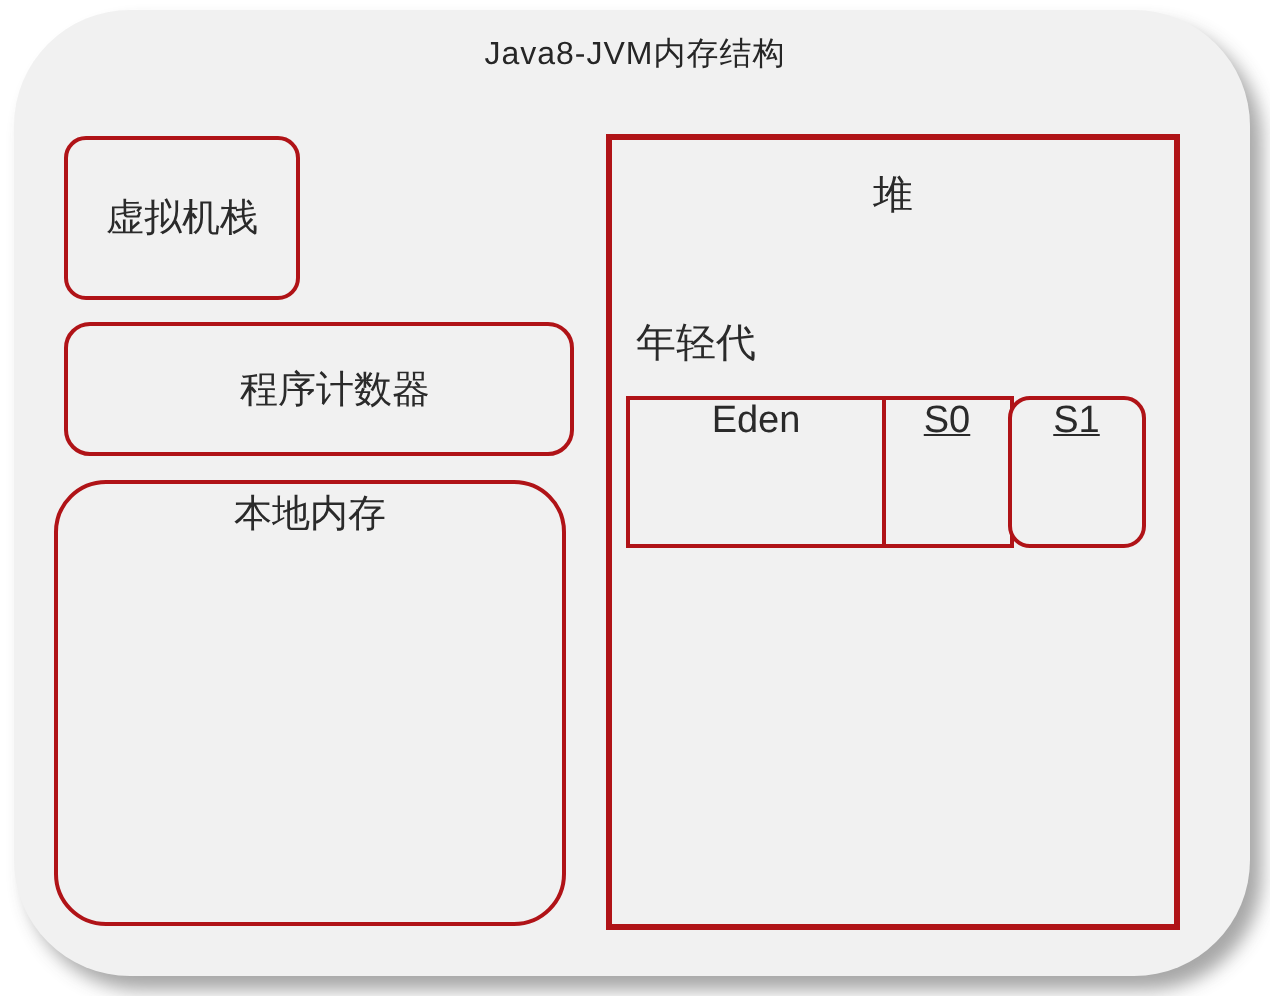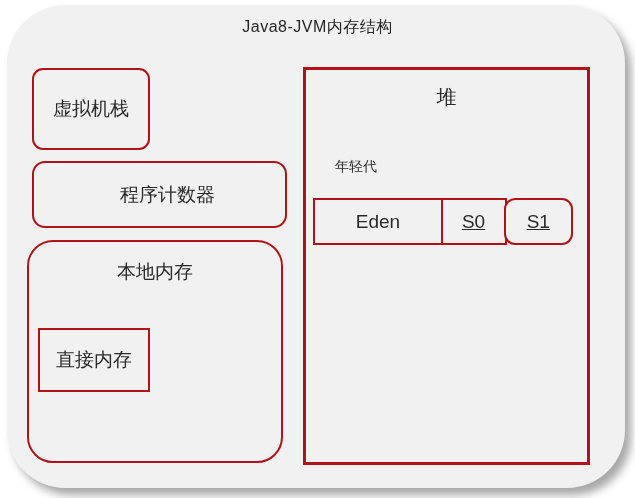--- a/index.html
+++ b/index.html
@@ -41,51 +41,51 @@
   }
   .rounded-sm{border-radius:11px;}
   .rounded-md{border-radius:13px;padding-left:16px;}
   .rounded-lg{border-radius:26px;}
   .vm-stack{left:32px;top:68px;width:118px;height:82px;}
   .nm-stack{left:156px;top:68px;width:134px;height:66px;}
   .pc{left:32px;top:161px;width:255px;height:67px;}
   .native-mem{
     left:27px;top:240px;width:256px;height:223px;
     align-items:flex-start;justify-content:center;
-    padding-top:17px;
+    padding-top:2px;
   }
   .direct-mem{left:38px;top:328px;width:112px;height:64px;}
   .metaspace{
     left:162px;top:328px;width:111px;height:64px;
     background:var(--red-fill);
     border-color:var(--red-fill);
     color:var(--metaspace-text);
   }
   .heap{
     left:303px;top:67px;width:287px;height:398px;
     border-width:3px;
     align-items:flex-start;justify-content:center;
     padding-top:14px;
     font-size:20px;
   }
   .young-label{
-    position:absolute;left:335px;top:158px;
-    font-size:14px;
+    position:absolute;left:318px;top:158px;
+    font-size:20px;
   }
   .young-row{
     position:absolute;left:313px;top:198px;width:262px;height:60px;
     display:flex;
   }
   .cell{
     box-sizing:border-box;
     border:2.5px solid var(--red-border);
-    display:flex;align-items:center;justify-content:center;
+    display:flex;align-items:flex-start;justify-content:center;
     font-size:19px;
     background:var(--panel-bg);
-    height:47px;
+    height:76px;
   }
   .cell+.cell{margin-left:-2.5px;text-decoration:underline;}
   .cell-eden{width:130px;}
   .cell-s0{width:66px;}
   .cell-s1{width:68.5px;border-radius:11px;}
   .old-gen{left:313px;top:293px;width:262px;height:59px;}
 </style>
 </head>
 <body>
 
@@ -100,23 +100,20 @@
 
 
   <div class="box rounded-md pc">
     <span>程序计数器</span>
   </div>
 
   <div class="box rounded-lg native-mem">
     <span>本地内存</span>
   </div>
 
-  <div class="box direct-mem">
-    <span>直接内存</span>
-  </div>
 
 
   <div class="box heap">
     <span>堆</span>
   </div>
 
   <div class="young-label">年轻代</div>
 
   <div class="young-row">
     <div class="cell cell-eden">

